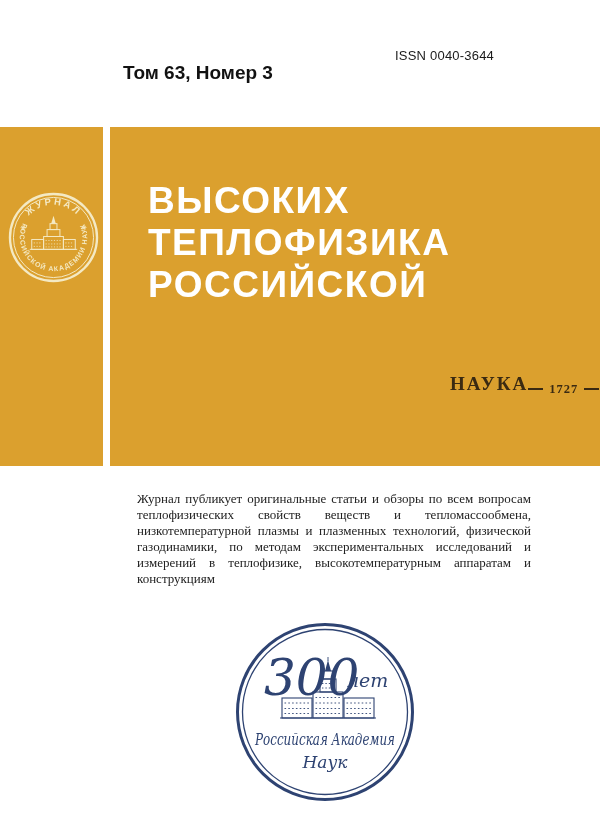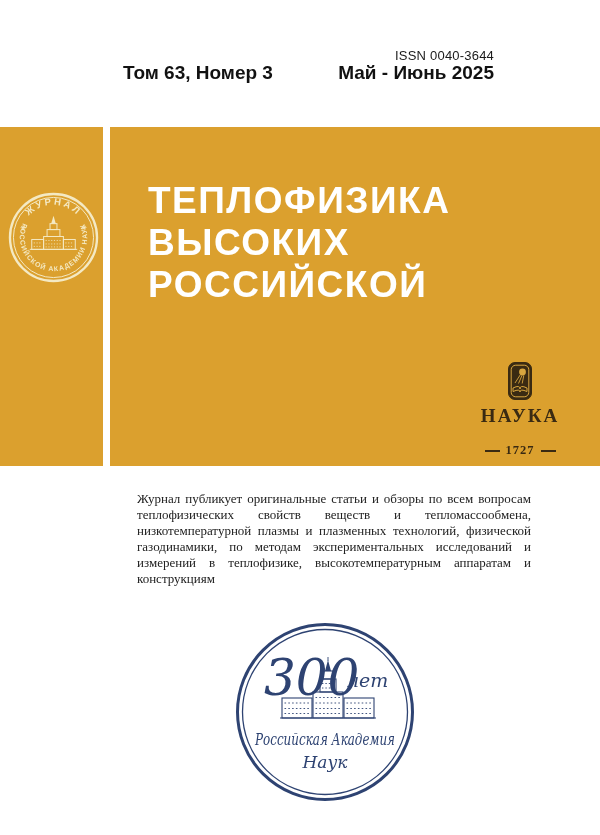--- a/index.html
+++ b/index.html
@@ -55,21 +55,20 @@
     letter-spacing: 1.5px;
     color: #ffffff;
   }
 
   .nauka-logo {
     position: absolute;
     left: 450px;
     top: 235px;
     width: 140px;
     display: flex;
-    flex-direction: column;
     align-items: center;
   }
   .nauka-badge { width: 24px; height: 38px; }
   .nauka-word {
     margin-top: 5px;
     font-family: "Liberation Serif", serif;
     font-size: 19px;
     font-weight: bold;
     letter-spacing: 2px;
     color: #3A2A12;
@@ -114,21 +113,20 @@
   }
 </style>
 </head>
 <body>
 
 <div id="cover">
 
   <div class="issn">ISSN 0040-3644</div>
   <div class="header-row">
     <span>Том 63, Номер 3</span>
-    <span>Май - Июнь 2025</span>
   </div>
 
   <div class="banner">
     <div class="left-strip"></div>
     <div class="main-panel"></div>
 
     <svg class="seal-svg" viewBox="0 0 92 92">
       <circle cx="46" cy="46" r="44" fill="none" stroke="#F4E9C3" stroke-width="2.4"></circle>
       <circle cx="46" cy="46" r="40.5" fill="none" stroke="#F4E9C3" stroke-width="1"></circle>
       <path id="sealTopArc" d="M 17.4 29.5 A 33 33 0 0 1 74.6 29.5" fill="none"></path>
@@ -154,22 +152,22 @@
         <line x1="26" y1="55" x2="34" y2="55" stroke-dasharray="1.2 1.6" stroke-width="0.8"></line>
         <line x1="58" y1="51.5" x2="66" y2="51.5" stroke-dasharray="1.2 1.6" stroke-width="0.8"></line>
         <line x1="58" y1="55" x2="66" y2="55" stroke-dasharray="1.2 1.6" stroke-width="0.8"></line>
         <line x1="38" y1="49" x2="54" y2="49" stroke-dasharray="1.2 1.6" stroke-width="0.8"></line>
         <line x1="38" y1="52.5" x2="54" y2="52.5" stroke-dasharray="1.2 1.6" stroke-width="0.8"></line>
         <line x1="38" y1="55.5" x2="54" y2="55.5" stroke-dasharray="1.2 1.6" stroke-width="0.8"></line>
       </g>
     </svg>
 
     <div class="journal-title">
+      <div>ВЫСОКИХ</div>
       <div>ТЕПЛОФИЗИКА</div>
-      <div>ВЫСОКИХ</div>
       <div>РОССИЙСКОЙ</div>
     </div>
 
     <div class="nauka-logo">
       <svg class="nauka-badge" viewBox="0 0 24 38">
         <rect x="0.5" y="0.5" width="23" height="37" rx="6.5" fill="#3A2A12" stroke="#3A2A12"></rect>
         <rect x="3.2" y="3.2" width="17.6" height="31.6" rx="4.5" fill="none" stroke="#D9A63F" stroke-width="1"></rect>
         <circle cx="14.5" cy="10" r="3.4" fill="#D9A63F"></circle>
         <line x1="12.5" y1="12.5" x2="7" y2="21" stroke="#D9A63F" stroke-width="0.9"></line>
         <line x1="14" y1="13.4" x2="10.5" y2="21.5" stroke="#D9A63F" stroke-width="0.9"></line>

